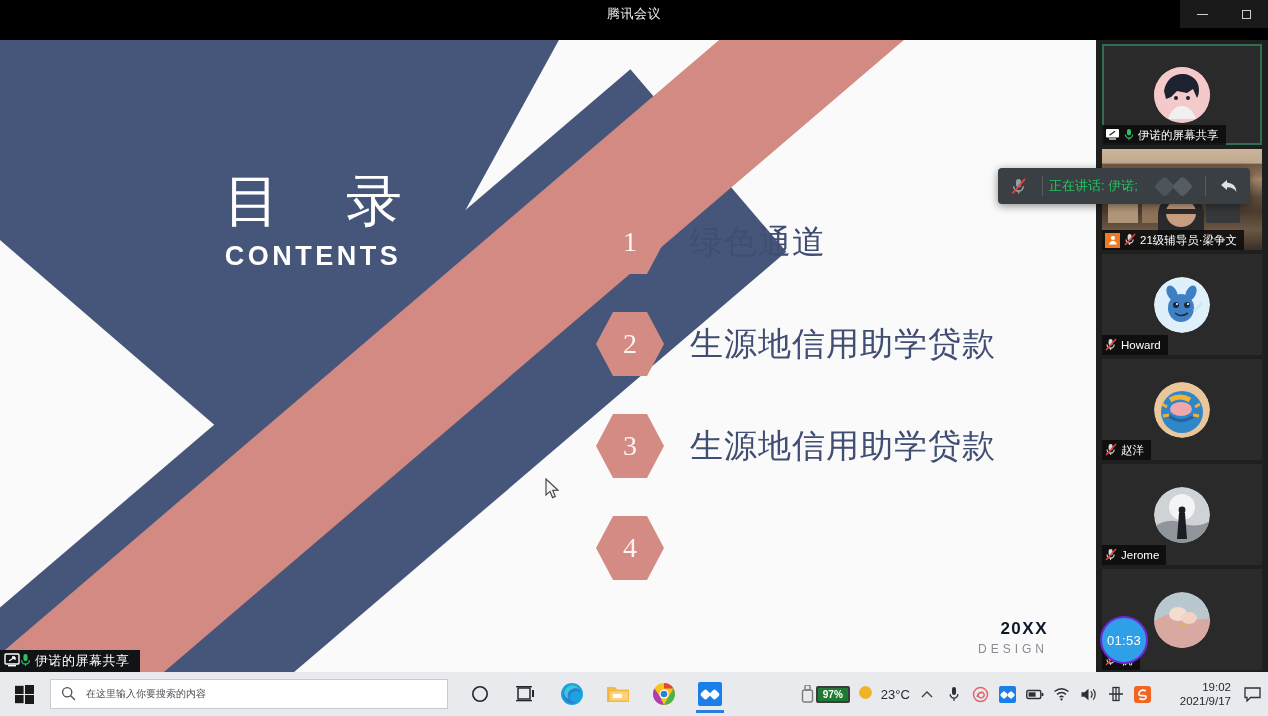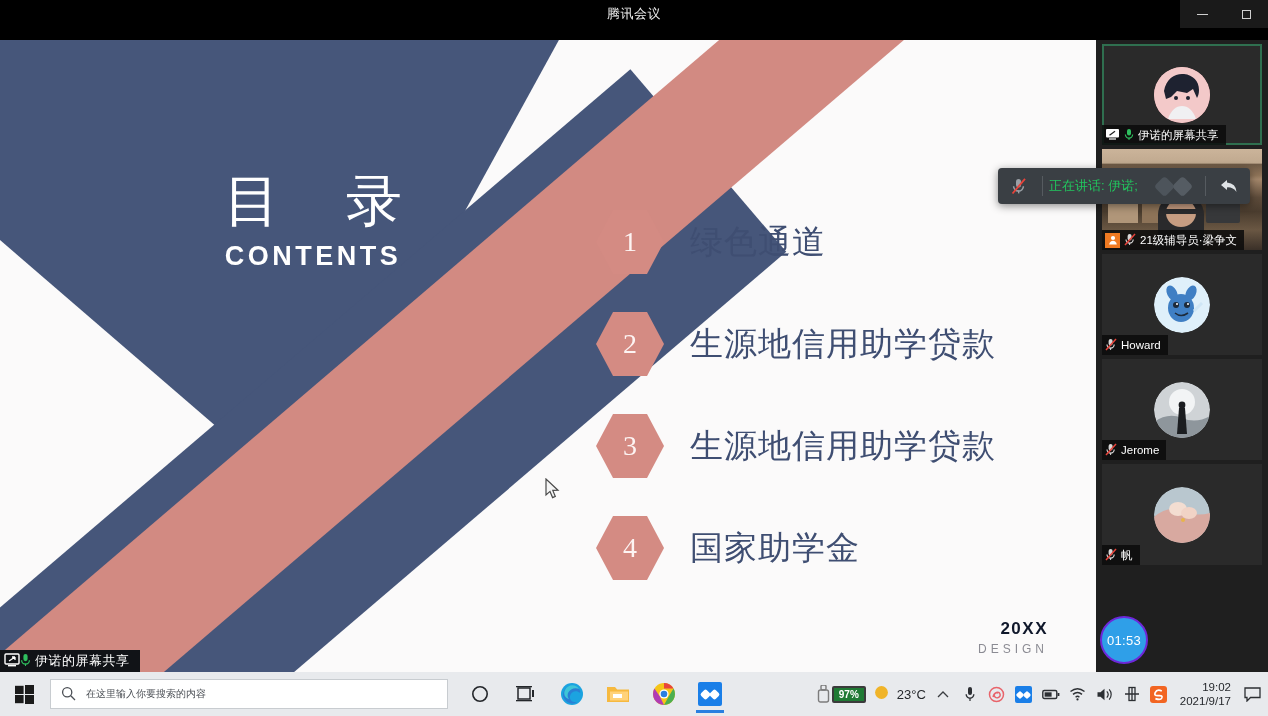--- a/index.html
+++ b/index.html
@@ -180,21 +180,21 @@
     content:''; position: absolute; left: 6px; right: 6px; bottom: 1px; height: 3px; background: #2a7fe0;
   }
   .tray { margin-left: auto; display: flex; align-items: center; gap: 7px; padding-right: 6px; }
   .tray .batt { display: flex; align-items: center; gap: 2px; }
   .battbox {
     width: 34px; height: 17px; border: 2px solid #3b3b3b; border-radius: 2px;
     background: #1f7a34; color:#fff; font-size: 10px; font-weight: 700;
     display:flex; align-items:center; justify-content:center;
   }
   .tray .wx { font-size: 13px; color: #25282c; }
-  .tray .clock { text-align: right; font-size: 11.5px; color: #25282c; line-height: 1.25; padding: 0 4px; }
+  .tray .clock { text-align: right; font-size: 11.5px; color: #25282c; line-height: 1.25; padding: 0 4px; margin-left: 16px; }
   .tray .tic { width: 20px; height: 20px; display:flex; align-items:center; justify-content:center; }
 </style>
 </head>
 <body>
 
 <div id="root">
 
   <div class="titlebar">
     <span class="title">腾讯会议</span>
     <div class="winctrls">
@@ -244,21 +244,20 @@
             <span class="hex"></span>
             <span class="hexnum">3</span>
           </div>
           <div class="toc-label">生源地信用助学贷款</div>
         </div>
         <div class="toc-row">
           <div class="hexwrap">
             <span class="hex"></span>
             <span class="hexnum">4</span>
           </div>
-          <div class="toc-label">国家助学金</div>
         </div>
       </div>
 
       <div class="slide-foot">
         <div class="yr">20XX</div>
         <div class="dz">DESIGN</div>
       </div>
     </div>
 
     <div class="cursor">
@@ -367,20 +366,43 @@
             <rect x="3.6" y="1" width="4" height="6.6" rx="2" fill="#d8d8d8"></rect>
             <path d="M2 6.6a3.6 3.6 0 0 0 7.2 0" stroke="#d8d8d8" stroke-width="1.2" fill="none"></path>
             <rect x="5.1" y="9.8" width="1" height="2.2" fill="#d8d8d8"></rect>
             <path d="M1 12 L11 1" stroke="#e8433a" stroke-width="1.5"></path>
           </svg>
         </span>
         <span class="nm">Howard</span>
       </div>
     </div>
 
+    <div class="tile">
+      <div class="avatar">
+        <svg width="56" height="56" viewBox="0 0 56 56">
+          <circle cx="28" cy="28" r="28" fill="#e9c79a"></circle>
+          <circle cx="28" cy="30" r="21" fill="#2f86c9"></circle>
+          <path d="M16 18q10-6 20 0" stroke="#f2b233" stroke-width="5" fill="none"></path>
+          <ellipse cx="27" cy="27" rx="11" ry="7" fill="#f2a7ae"></ellipse>
+          <path d="M15 34q12 9 25 0" stroke="#2463a0" stroke-width="3" fill="none"></path>
+          <path d="M8 22l5 3M9 34l6-1M46 22l-5 3M45 34l-6-1" stroke="#f2b233" stroke-width="3"></path>
+        </svg>
+      </div>
+      <div class="namebar">
+        <span>
+          <svg width="12" height="13" viewBox="0 0 12 13">
+            <rect x="3.6" y="1" width="4" height="6.6" rx="2" fill="#d8d8d8"></rect>
+            <path d="M2 6.6a3.6 3.6 0 0 0 7.2 0" stroke="#d8d8d8" stroke-width="1.2" fill="none"></path>
+            <rect x="5.1" y="9.8" width="1" height="2.2" fill="#d8d8d8"></rect>
+            <path d="M1 12 L11 1" stroke="#e8433a" stroke-width="1.5"></path>
+          </svg>
+        </span>
+        <span class="nm">赵洋</span>
+      </div>
+    </div>
 
     <div class="tile">
       <div class="avatar">
         <svg width="56" height="56" viewBox="0 0 56 56">
           <circle cx="28" cy="28" r="28" fill="#cfd3d6"></circle>
           <circle cx="28" cy="20" r="13" fill="#f2f4f5"></circle>
           <path d="M0 40q14-10 28-4t28-2v22H0z" fill="#8e969c"></path>
           <path d="M25 26q3-4 6 0l2 26h-10z" fill="#1b1d20"></path>
           <circle cx="28" cy="23" r="3.4" fill="#1b1d20"></circle>
         </svg>

